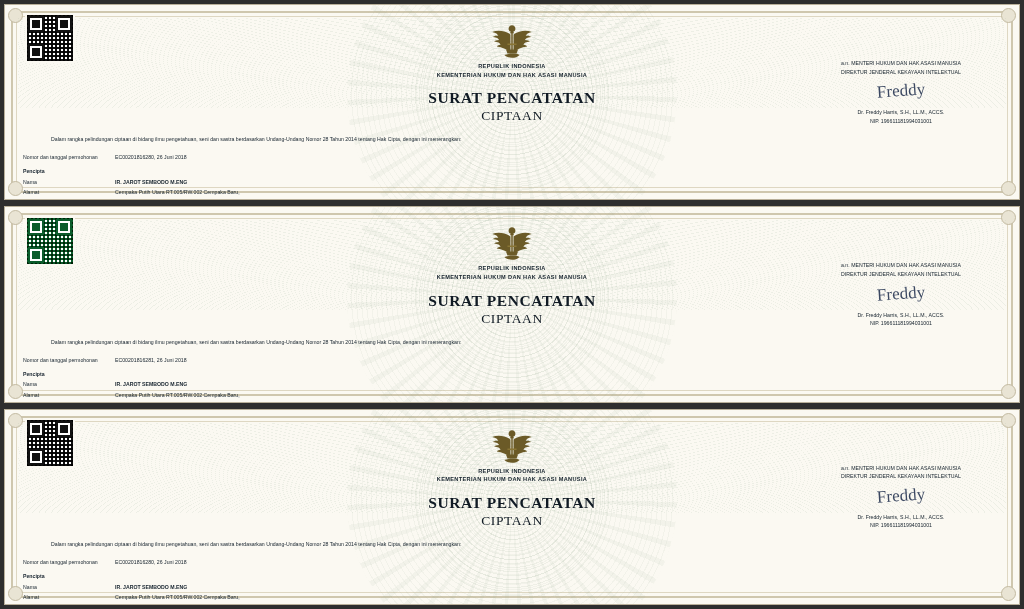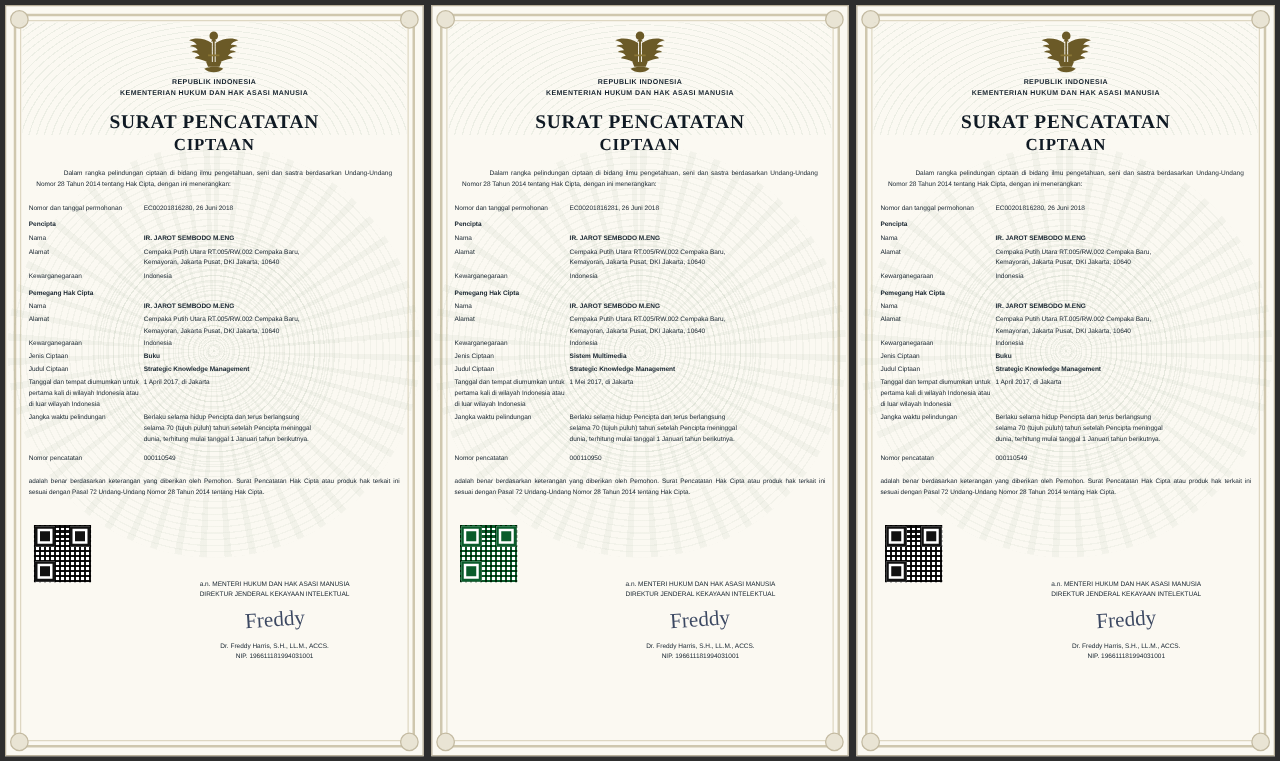--- a/index.html
+++ b/index.html
@@ -8,20 +8,21 @@
     background:#2e2e2e;
     font-family:"Liberation Sans", sans-serif;
     overflow:hidden;
   }
   .sheet-row{
     display:flex;
     gap:6px;
     padding:4px 4px;
     box-sizing:border-box;
     height:609px;
+    flex-direction:column;
   }
   .cert{
     position:relative;
     flex:1 1 0;
     background:#fbf9f2;
     border:1px solid #b9b09a;
     box-sizing:border-box;
     overflow:hidden;
   }
   
@@ -92,21 +93,21 @@
     font-family:"Liberation Serif", serif;
     font-weight:bold;
     font-size:15.5px;
     letter-spacing:.6px;
     margin-top:10px;
     color:#101a24;
   }
   .title2{
     text-align:center;
     font-family:"Liberation Serif", serif;
-    font-weight:bold;
+    font-weight:normal;
     font-size:13.5px;
     letter-spacing:.6px;
     margin-top:1px;
     color:#101a24;
   }
   .intro{
     margin:11px 6px 0 6px;
     font-size:5.2px;
     line-height:1.75;
     text-align:justify;

